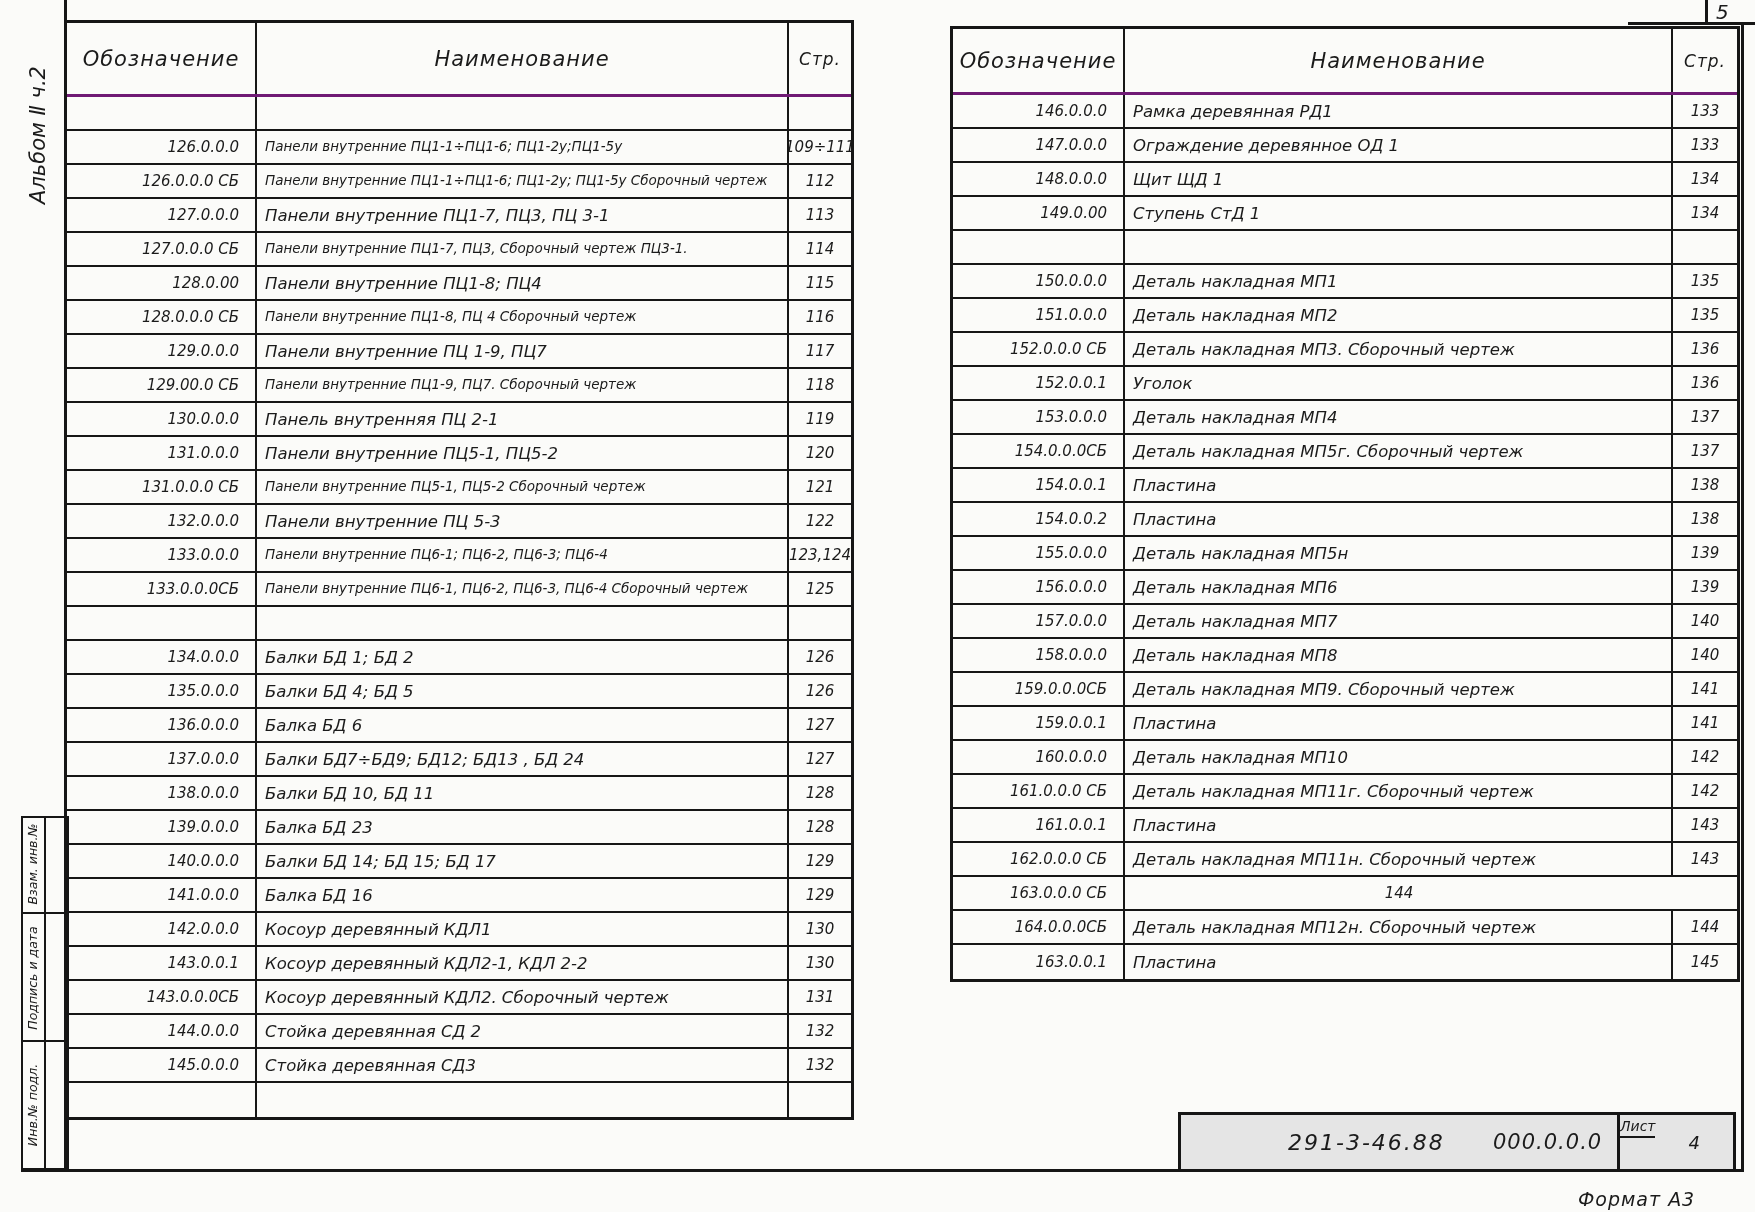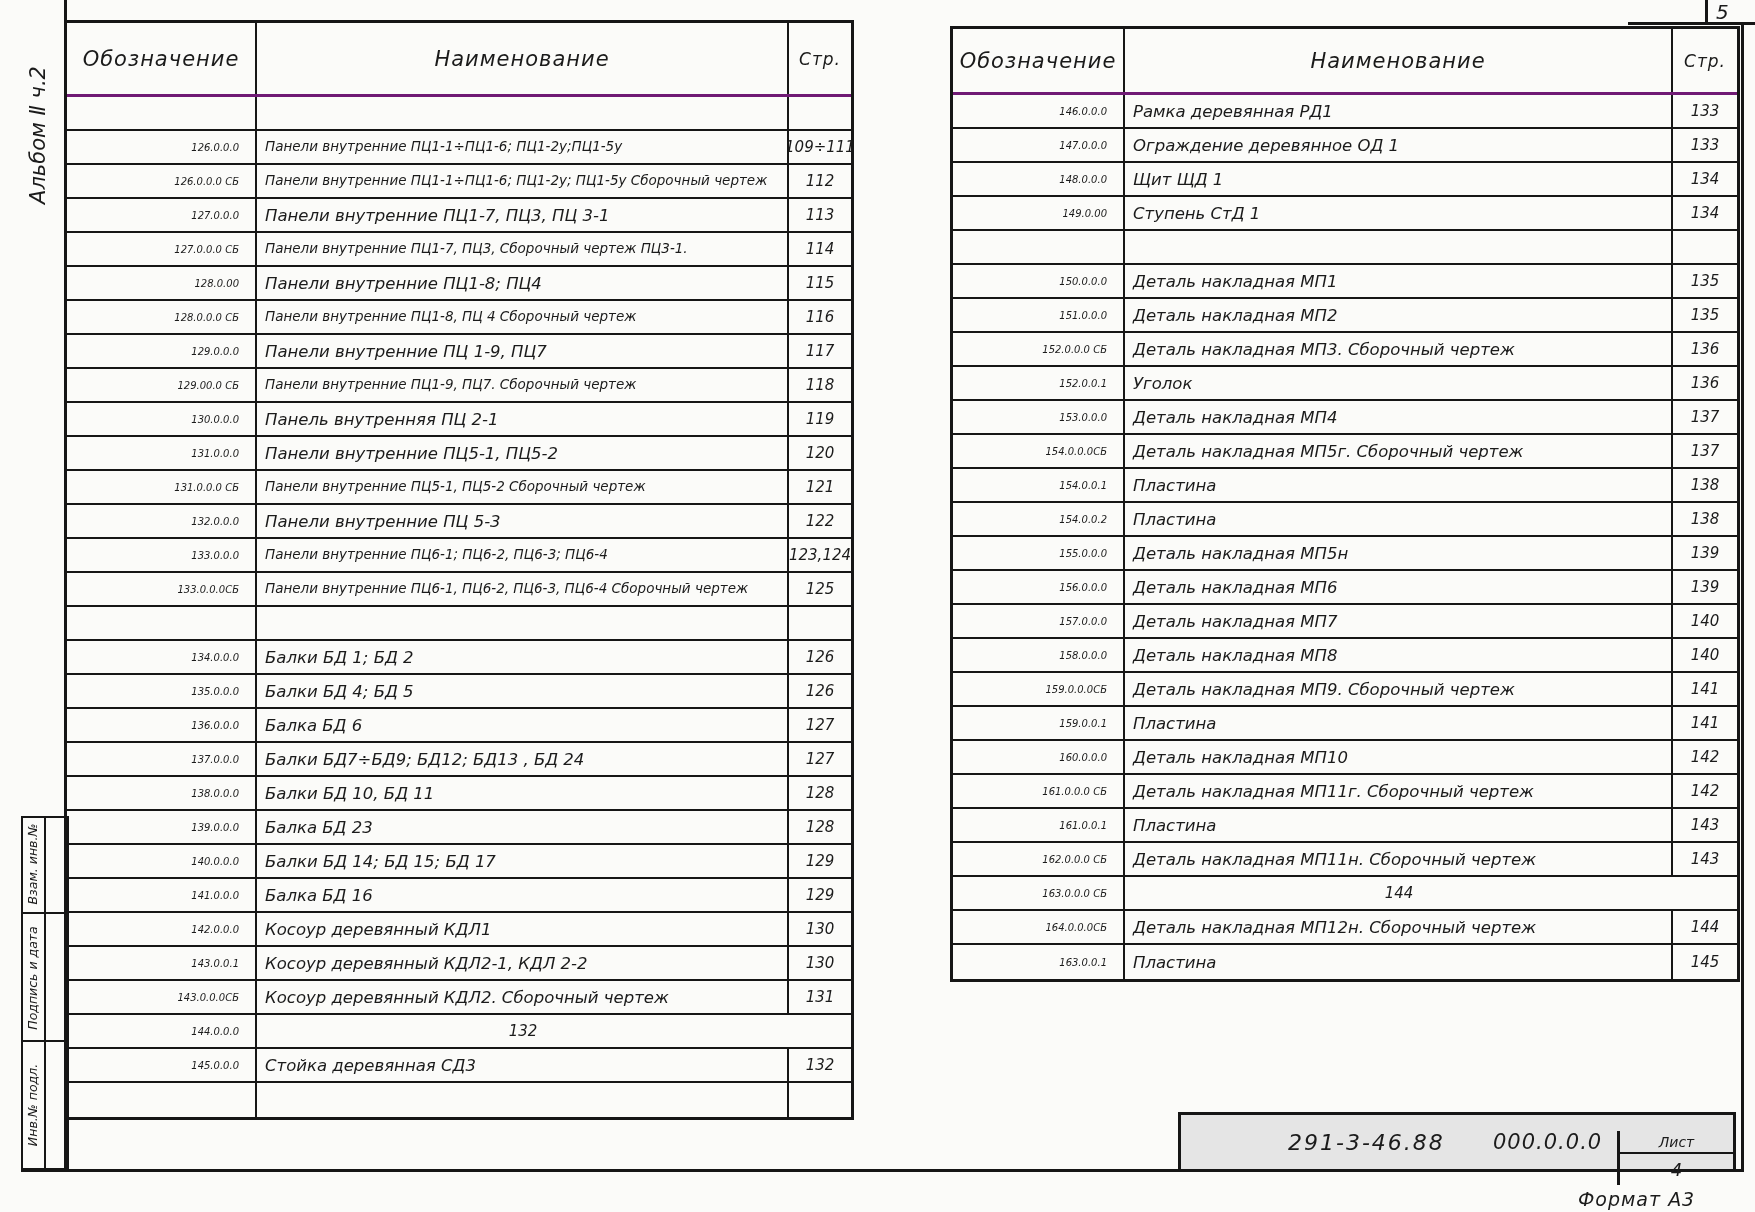--- a/index.html
+++ b/index.html
@@ -25,43 +25,43 @@
   .t-row:last-child{border-bottom:none}
   .t-cell{
     border-right:2px solid #161616;
     display:flex;align-items:center;overflow:hidden;
   }
   .t-cell:last-child{border-right:none}
   .cols-l{grid-template-columns:190px 532px 1fr}
   .cols-r{grid-template-columns:172px 548px 1fr}
   .head-l{height:74px}
   .head-r{height:66px}
-  .c-des{justify-content:flex-end;padding-right:16px;font-size:10px}
+  .c-des{justify-content:flex-end;padding-right:16px;font-size:15px}
   .c-name{padding-left:8px;font-size:16.5px}
   .c-page{justify-content:center;font-size:15px;padding:16px 2px}
   .small{font-size:13.5px;line-height:1.12}
   
   .stamp{
     position:absolute;left:21px;top:816px;width:48px;height:354px;
     border:2px solid #161616;
   }
   .stamp .vdiv{position:absolute;left:21px;top:0;width:2px;height:100%;background:#161616}
   .stamp .h1{position:absolute;left:0;top:94px;width:100%;height:2px;background:#161616}
   .stamp .h2{position:absolute;left:0;top:222px;width:100%;height:2px;background:#161616}
   .stamp-label{font-size:12.5px}
   
   .tb{
     position:absolute;left:1178px;top:1112px;width:558px;height:60px;
     border:3px solid #161616;background:#e5e5e5;
   }
   .tb .code1{position:absolute;left:107px;top:50%;transform:translateY(-50%);font-size:22px;letter-spacing:2px}
   .tb .code2{position:absolute;left:312px;top:50%;transform:translateY(-50%);font-size:21px;letter-spacing:1px}
   .tb .sheetcell{
-    position:absolute;right:0;top:16px;width:116px;height:100%;
-    border-left:3px solid #161616;display:flex;flex-direction:column;
+    position:absolute;right:0;top:0;width:116px;height:100%;
+    border-left:3px solid #161616;display:flex;
   }
   .tb .sheetcell .lab{
     height:23px;border-bottom:2px solid #161616;
     display:flex;align-items:center;justify-content:center;font-size:14px;
   }
   .tb .sheetcell .num{flex:1;display:flex;align-items:center;justify-content:center;font-size:18px}
   .corner-num{position:absolute;left:1716px;top:0;font-size:20px}
   .format{position:absolute;left:1578px;top:1188px;font-size:19px;letter-spacing:1px}
 </style>
 </head>
@@ -223,20 +223,21 @@
         <div class="t-cell c-name">Косоур деревянный КДЛ2-1, КДЛ 2-2</div>
         <div class="t-cell c-page">130</div>
       </div>
       <div class="t-row cols-l">
         <div class="t-cell c-des">143.0.0.0СБ</div>
         <div class="t-cell c-name">Косоур деревянный КДЛ2. Сборочный чертеж</div>
         <div class="t-cell c-page">131</div>
       </div>
       <div class="t-row cols-l">
         <div class="t-cell c-des">144.0.0.0</div>
+        <div class="t-cell c-name">Стойка деревянная СД 2</div>
         <div class="t-cell c-page">132</div>
       </div>
       <div class="t-row cols-l">
         <div class="t-cell c-des">145.0.0.0</div>
         <div class="t-cell c-name">Стойка деревянная СД3</div>
         <div class="t-cell c-page">132</div>
       </div>
       <div class="t-row cols-l">
         <div class="t-cell c-des"></div>
         <div class="t-cell c-name"></div>

